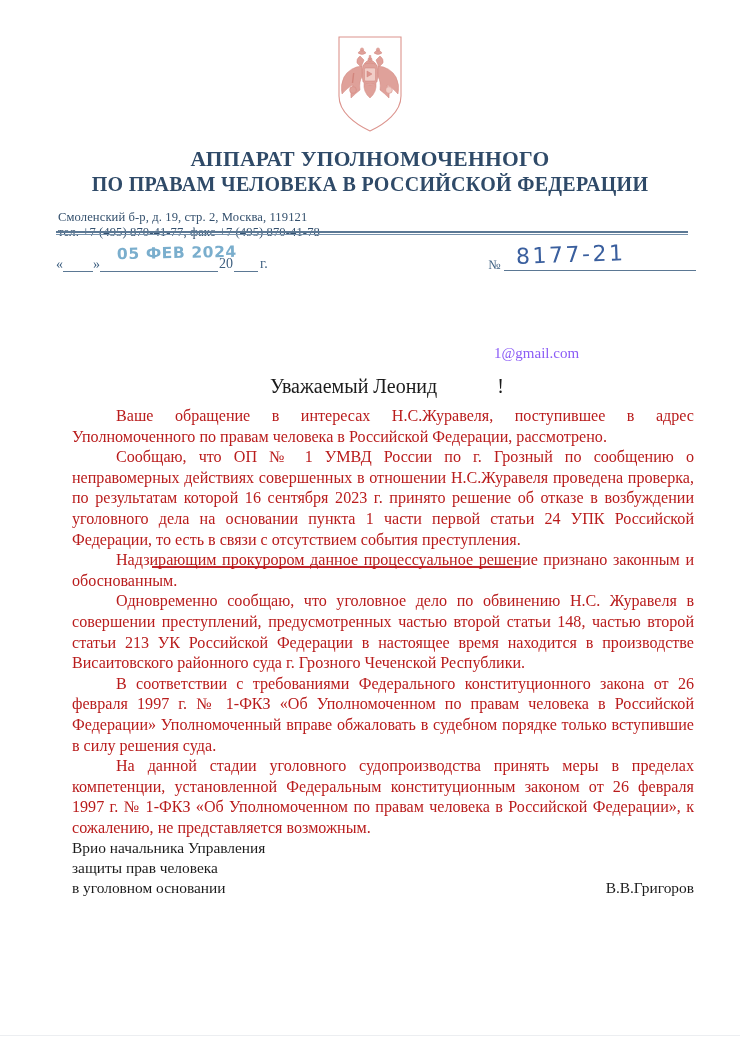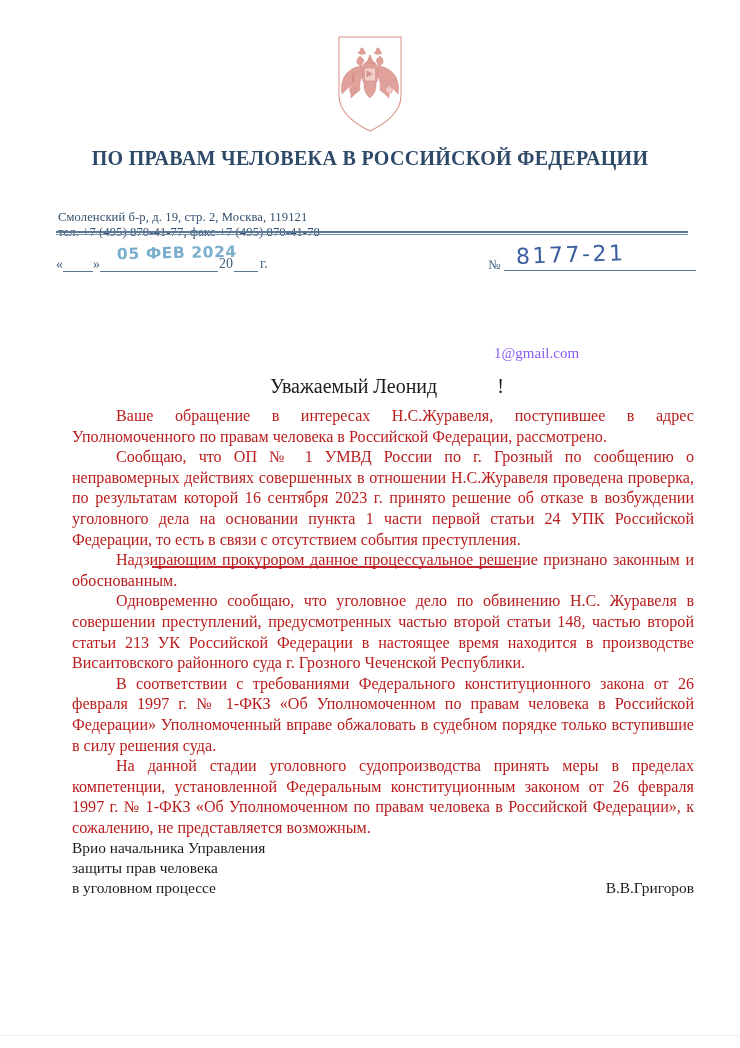--- a/index.html
+++ b/index.html
@@ -262,20 +262,21 @@
 
           <circle cx="20" cy="56" r="3.4"></circle>
           <circle cx="56" cy="56" r="3.4" fill="#f0c9c3"></circle>
           <path d="M19.5 49 l1.2 -10" stroke="#cf7b72" stroke-width="1.4" fill="none"></path>
         </g>
       </svg>
     </span>
   </div>
 
   <div class="letterhead">
+    <div class="lh-line lh-line1">АППАРАТ УПОЛНОМОЧЕННОГО</div>
     <div class="lh-line lh-line2">ПО ПРАВАМ ЧЕЛОВЕКА В РОССИЙСКОЙ ФЕДЕРАЦИИ</div>
   </div>
 
   <div class="contact-row">
     <span>Смоленский б-р, д. 19, стр. 2, Москва, 119121</span>
     <span>тел. +7 (495) 870-41-77, факс +7 (495) 870-41-78</span>
   </div>
 
   <div class="rule-double">
     <div class="r1"></div>
@@ -313,20 +314,20 @@
     <p>Надзирающим прокурором данное процессуальное решение признано законным и обоснованным.</p>
     <p>Одновременно сообщаю, что уголовное дело по обвинению Н.С. Журавеля в совершении преступлений, предусмотренных частью второй статьи 148, частью второй статьи 213 УК Российской Федерации в настоящее время находится в производстве Висаитовского районного суда г. Грозного Чеченской Республики.</p>
     <p>В соответствии с требованиями Федерального конституционного закона от 26 февраля 1997 г. № 1-ФКЗ «Об Уполномоченном по правам человека в Российской Федерации» Уполномоченный вправе обжаловать в судебном порядке только вступившие в силу решения суда.</p>
     <p>На данной стадии уголовного судопроизводства принять меры в пределах компетенции, установленной Федеральным конституционным законом от 26 февраля 1997 г. № 1-ФКЗ «Об Уполномоченном по правам человека в Российской Федерации», к сожалению, не представляется возможным.</p>
   </div>
 
   <div class="signature">
     <div class="sig-rows">
       <div>Врио начальника Управления</div>
       <div>защиты прав человека</div>
-      <div>в уголовном процессе</div>
+      <div>в уголовном основании</div>
       <div class="sig-name">В.В.Григоров</div>
     </div>
   </div>
 
   <div class="scan-edge"></div>
 
 </div>
 
 </body></html>

